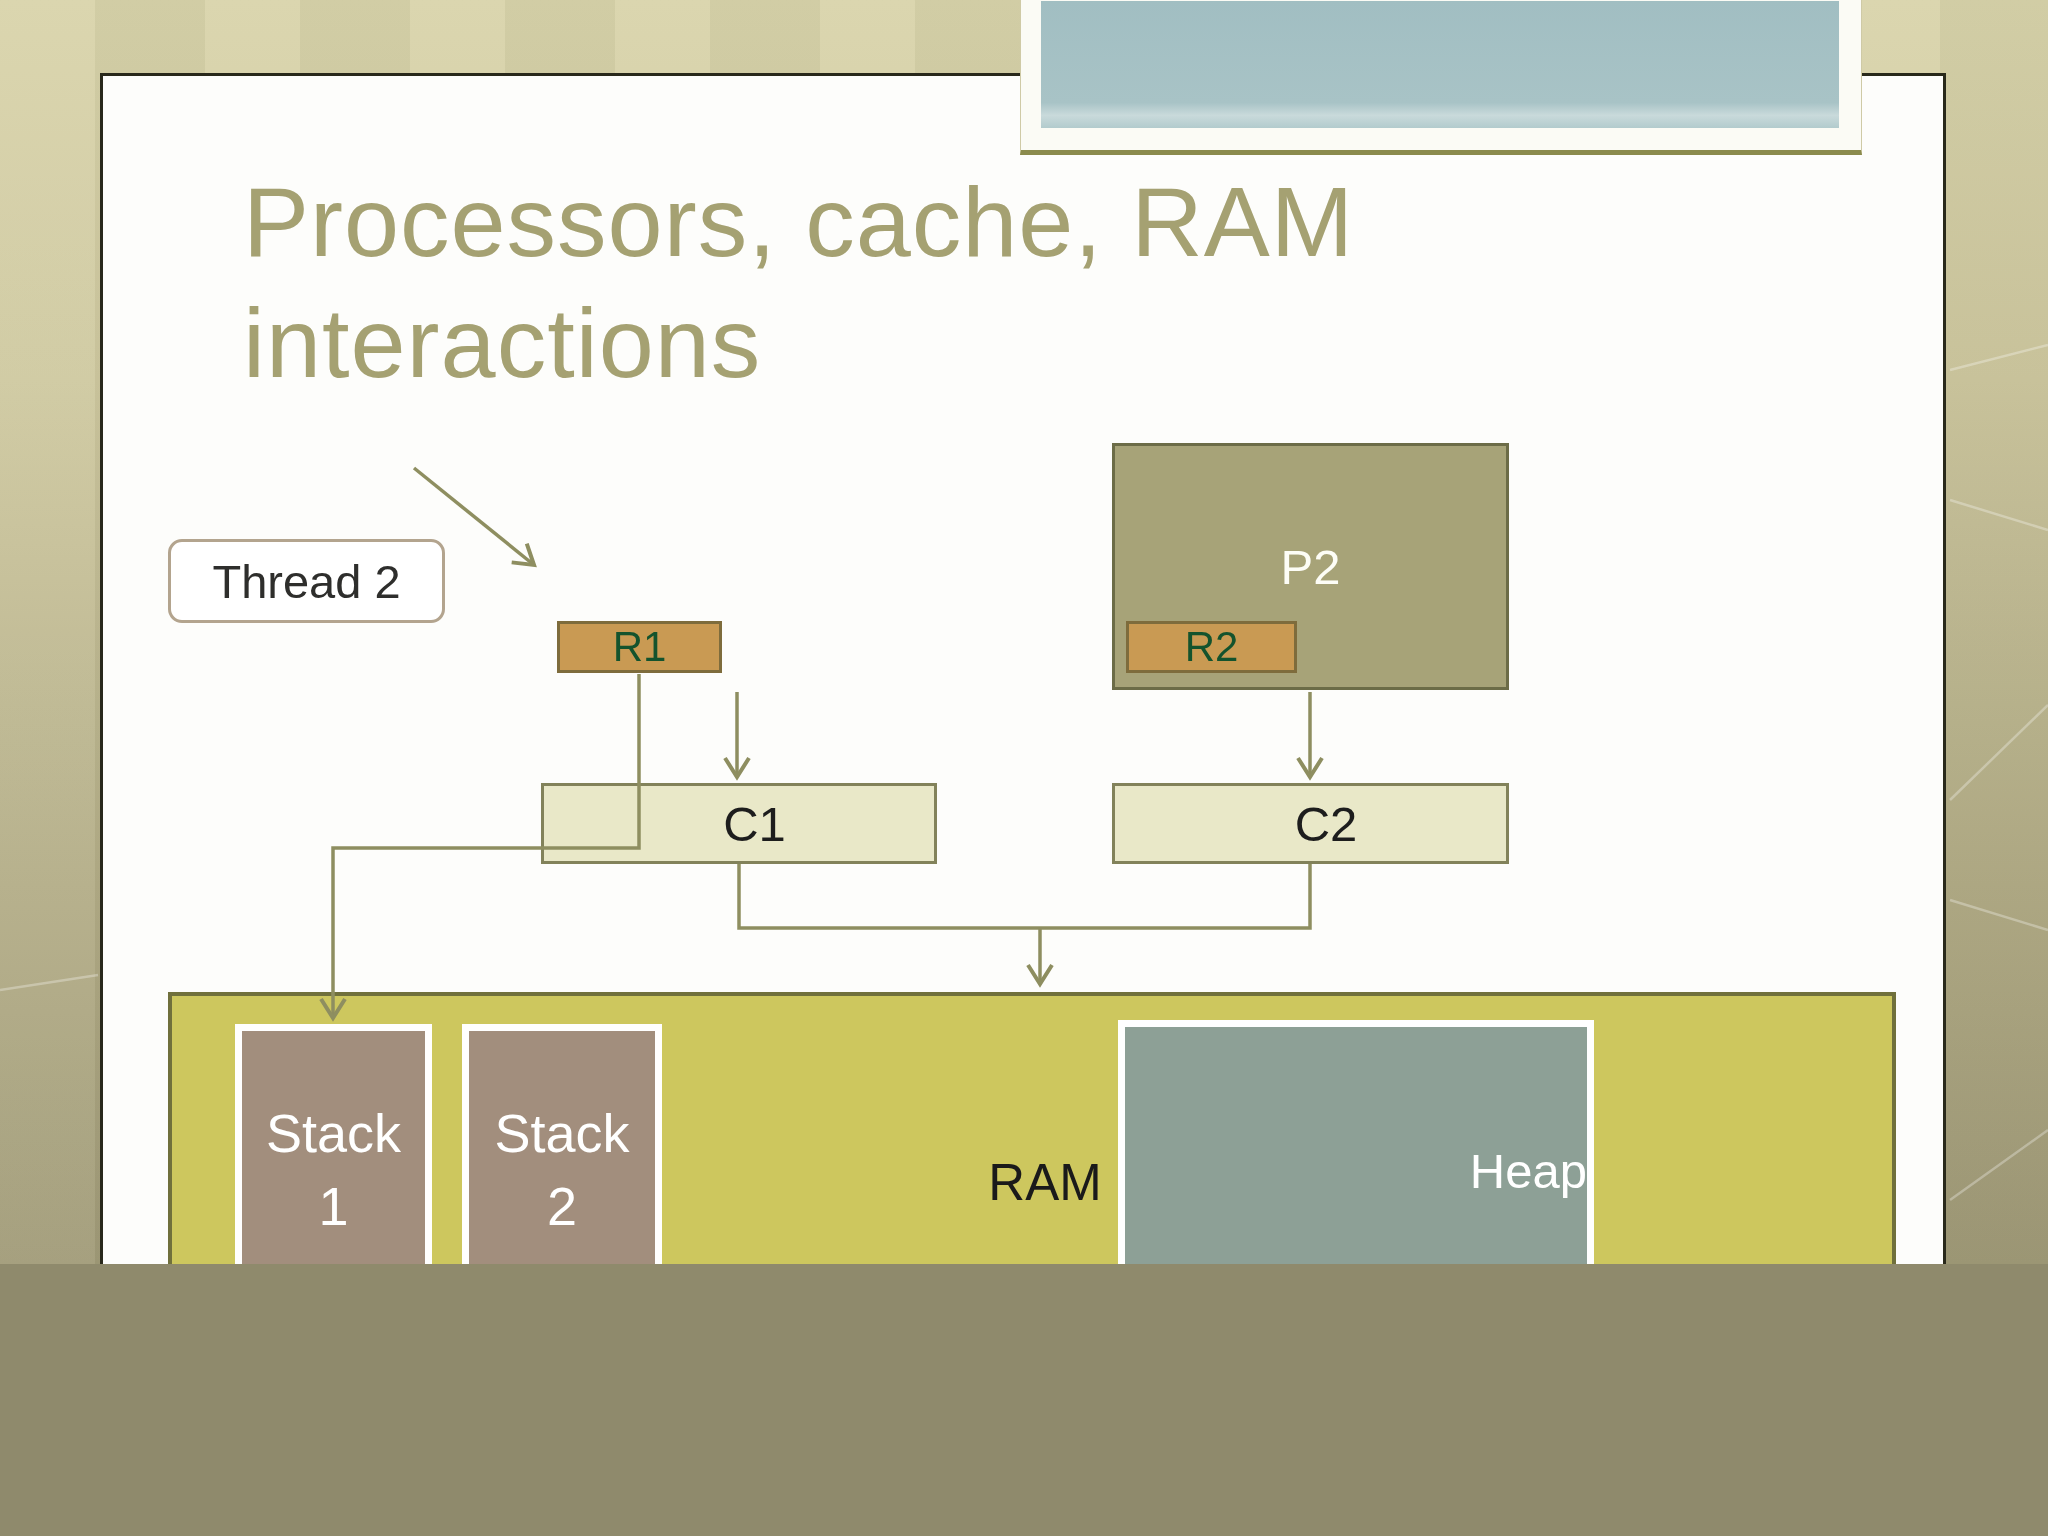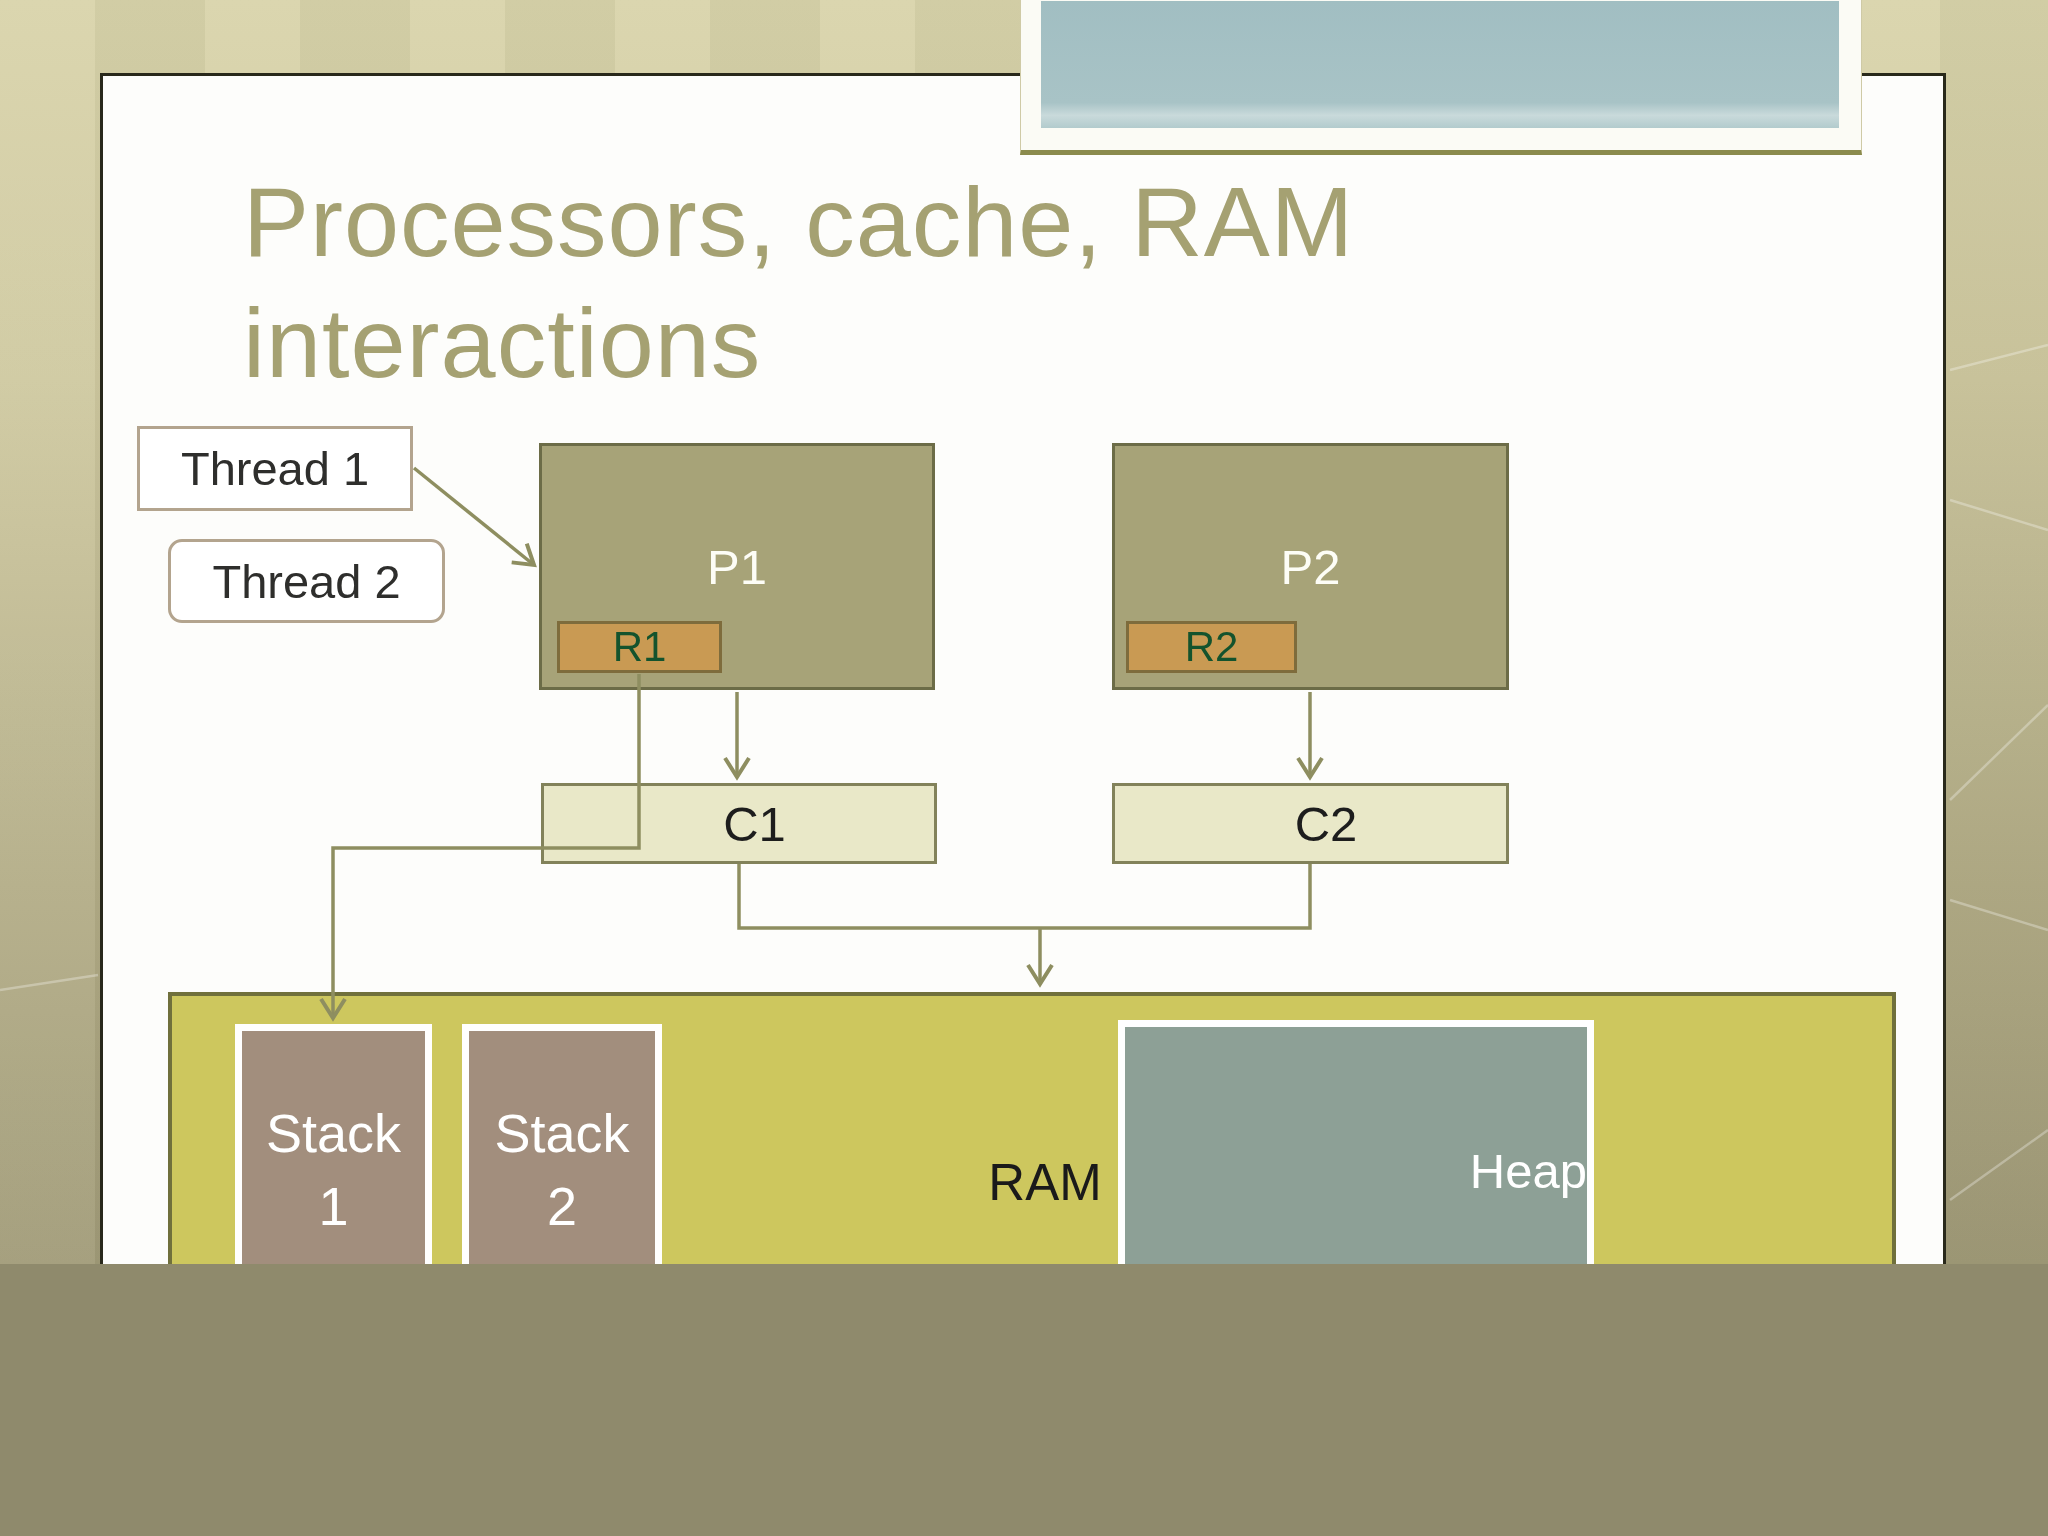--- a/index.html
+++ b/index.html
@@ -101,30 +101,24 @@
 
   <div id="slide" class="abs"></div>
 
   <div id="accent-frame" class="abs">
     <div id="accent-fill"></div>
   </div>
 
   <div id="title" class="abs">Processors, cache, RAM
 interactions</div>
 
-  <div id="thread1" class="abs callout">
-    <span>Thread 1</span>
-  </div>
   <div id="thread2" class="abs callout">
     <span>Thread 2</span>
   </div>
 
-  <div id="p1" class="abs proc">
-    <span>P1</span>
-  </div>
   <div id="p2" class="abs proc">
     <span>P2</span>
   </div>
 
   <div id="r1" class="abs reg">
     <span>R1</span>
   </div>
   <div id="r2" class="abs reg">
     <span>R2</span>
   </div>

